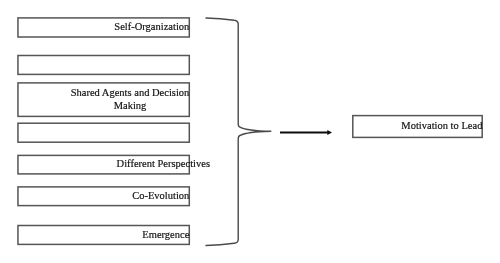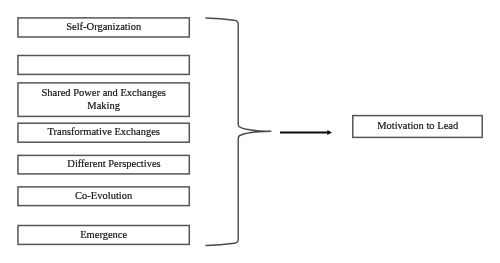--- a/index.html
+++ b/index.html
@@ -26,21 +26,21 @@
     top: 0;
     width: 500px;
     height: 263px;
     overflow: visible;
   }
   .node-box {
     position: absolute;
     box-sizing: border-box;
     display: flex;
     align-items: center;
-    justify-content: center;
+    justify-content: flex-end;
     text-align: center;
     font-size: 10.5px;
     line-height: 13px;
     white-space: pre-line;
     color: #111111;
     -webkit-text-stroke: 0.18px #111111;
     padding-bottom: 2.2px;
     will-change: transform;
   }
 </style>
@@ -59,22 +59,21 @@
         <rect x="17.95" y="186.9" width="171.35" height="18.7" fill="none" stroke="#555555" stroke-width="1.5"></rect>
         <rect x="17.95" y="225.5" width="171.35" height="18.9" fill="none" stroke="#555555" stroke-width="1.5"></rect>
         <rect x="352.8" y="115.6" width="129.4" height="21.8" fill="none" stroke="#555555" stroke-width="1.5"></rect>
       </g>
     <path id="brace" fill="none" stroke-linecap="round" stroke-linejoin="round" d="M 206 18.05 C 220 18.25 225.2 18.95 234.2 20.2 C 236.39999999999998 20.45 238.2 21.91 238.2 24 L 238.2 123.4 C 238.2 126.10000000000001 238.7 127 240.4 127.3 C 244 129.20000000000002 250 130.75 270.8 131.3 C 250 131.85000000000002 244 133.4 240.4 135.3 C 238.7 135.60000000000002 238.2 136.5 238.2 139.20000000000002 L 238.2 239.49999999999997 C 238.2 241.58999999999997 236.39999999999998 243.04999999999998 234.2 243.29999999999998 C 225.2 244.54999999999998 220 245.25 206 245.45" stroke="#4a4a4a" stroke-width="1.4"></path>
     <path id="arrowline" fill="none" d="M 280 132.4 L 328.3 132.4" stroke="#0d0d0d" stroke-width="2"></path>
     <path id="arrowhead" d="M 332 132.4 L 327.3 129.9 L 327.3 134.9 Z" fill="#0d0d0d"></path>
   </svg>
 
   <div class="node-box" style="left: 17.95px; top: 17.9px; width: 171.35px; height: 19.1px;"><span>Self-Organization</span></div>
-  <div class="node-box" style="left: 17.95px; top: 82.9px; width: 171.35px; height: 33.5px;"><span>Shared Power and Exchanges
+  <div class="node-box" style="left: 17.95px; top: 82.9px; width: 171.35px; height: 33.5px;"><span>Shared Agents and Decision
 Making</span></div>
-  <div class="node-box" style="left: 17.95px; top: 123.2px; width: 171.35px; height: 19px;"><span>Transformative Exchanges</span></div>
   <div class="node-box" style="left: 17.95px; top: 155.4px; width: 192px; height: 18.5px;"><span>Different Perspectives</span></div>
   <div class="node-box" style="left: 17.95px; top: 186.9px; width: 171.35px; height: 18.7px; border-radius: 9px;"><span>Co-Evolution</span></div>
   <div class="node-box" style="left: 17.95px; top: 225.5px; width: 171.35px; height: 18.9px;"><span>Emergence</span></div>
 
   <div class="node-box" id="outbox" style="left: 352.8px; top: 115.6px; width: 129.4px; height: 21.8px;"><span>Motivation to Lead</span></div>
 
 </div>
 
 </body></html>

